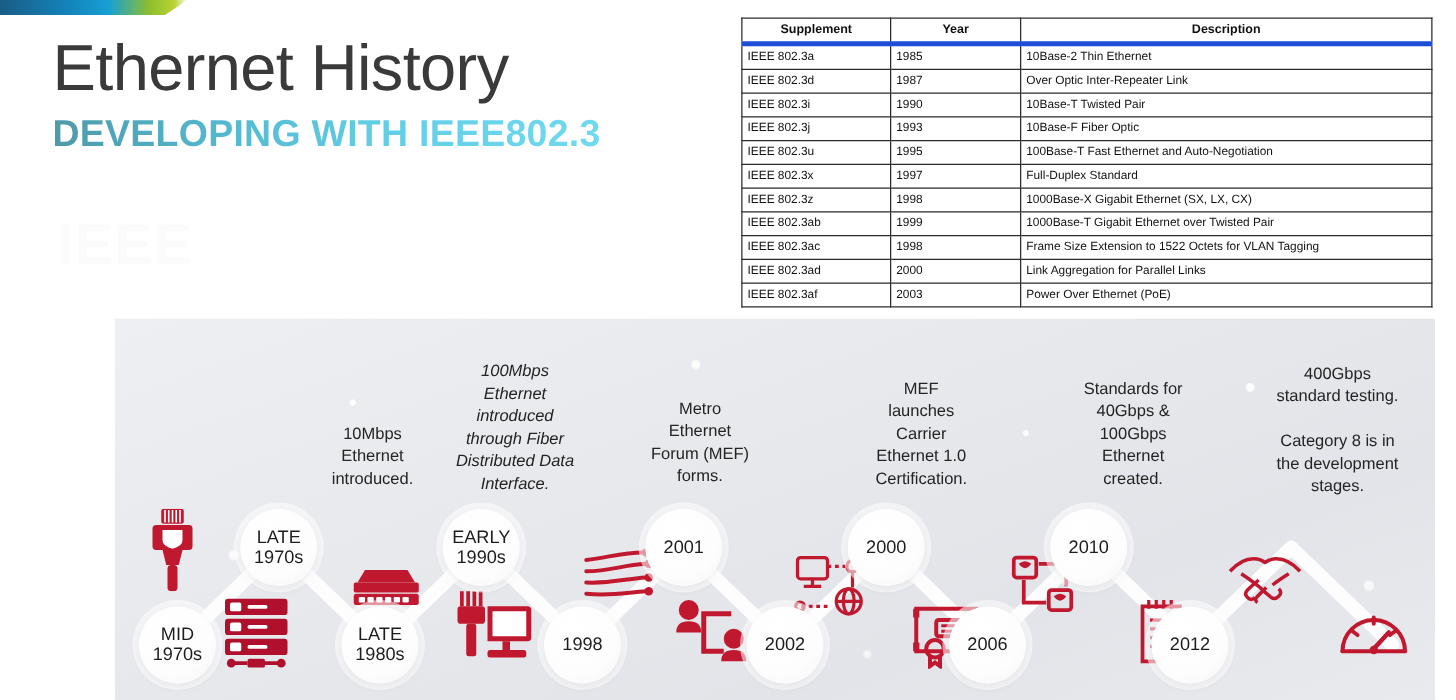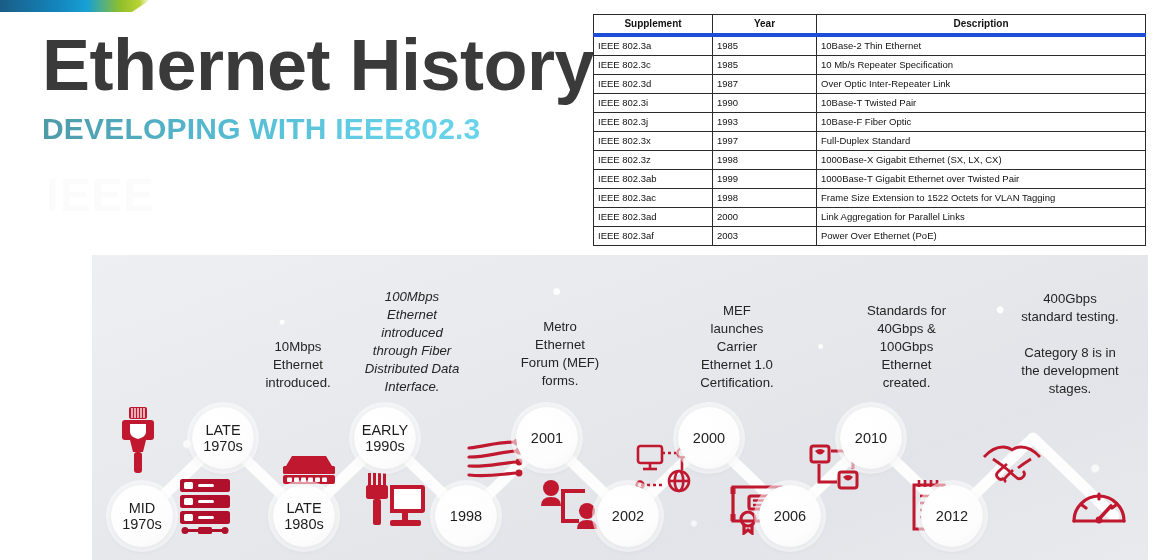--- a/index.html
+++ b/index.html
@@ -13,21 +13,21 @@
   
   .accent-bar{
     position:absolute;left:0;top:0;width:150px;height:12px;
     background:linear-gradient(90deg,#1a5d86 0%,#1385bd 38%,#18a0d4 58%,#8fbf2c 80%,#b9d233 93%,rgba(255,255,255,0) 100%);
     clip-path:polygon(0 0,100% 0,88% 100%,0 100%);
   }
 
   
   .title-wrap{position:absolute;left:42px;top:28px;}
   .main-title{
-    font-size:72px;font-weight:bold;color:#3a3a3a;letter-spacing:-0.5px;
+    font-size:52px;font-weight:normal;color:#3a3a3a;letter-spacing:-0.5px;
     line-height:1.05;white-space:nowrap;margin:0;
   }
   .sub-title{
     margin:8px 0 0 0;font-size:30px;font-weight:bold;white-space:nowrap;letter-spacing:0.2px;
     background:linear-gradient(90deg,#4e9aa8 0%,#53b8cf 30%,#63cfe6 62%,#6fd9ef 100%);
     -webkit-background-clip:text;background-clip:text;color:transparent;
     -webkit-text-fill-color:transparent;
   }
   .watermark{
     position:absolute;left:46px;top:168px;font-size:46px;font-weight:bold;
@@ -107,38 +107,38 @@
           <th class="col-desc">Description</th>
         </tr>
       </thead>
       <tbody>
         <tr>
             <td class="col-sup">IEEE 802.3a</td>
             <td class="col-year">1985</td>
             <td class="col-desc">10Base-2 Thin Ethernet</td>
           </tr>
         <tr>
-            <td class="col-sup">IEEE 802.3c</td>
-            <td class="col-year">1985</td>
-            <td class="col-desc">10 Mb/s Repeater Specification</td>
-          </tr>
-        <tr>
             <td class="col-sup">IEEE 802.3d</td>
             <td class="col-year">1987</td>
             <td class="col-desc">Over Optic Inter-Repeater Link</td>
           </tr>
         <tr>
             <td class="col-sup">IEEE 802.3i</td>
             <td class="col-year">1990</td>
             <td class="col-desc">10Base-T Twisted Pair</td>
           </tr>
         <tr>
             <td class="col-sup">IEEE 802.3j</td>
             <td class="col-year">1993</td>
             <td class="col-desc">10Base-F Fiber Optic</td>
+          </tr>
+        <tr>
+            <td class="col-sup">IEEE 802.3u</td>
+            <td class="col-year">1995</td>
+            <td class="col-desc">100Base-T Fast Ethernet and Auto-Negotiation</td>
           </tr>
         <tr>
             <td class="col-sup">IEEE 802.3x</td>
             <td class="col-year">1997</td>
             <td class="col-desc">Full-Duplex Standard</td>
           </tr>
         <tr>
             <td class="col-sup">IEEE 802.3z</td>
             <td class="col-year">1998</td>
             <td class="col-desc">1000Base-X Gigabit Ethernet (SX, LX, CX)</td>

